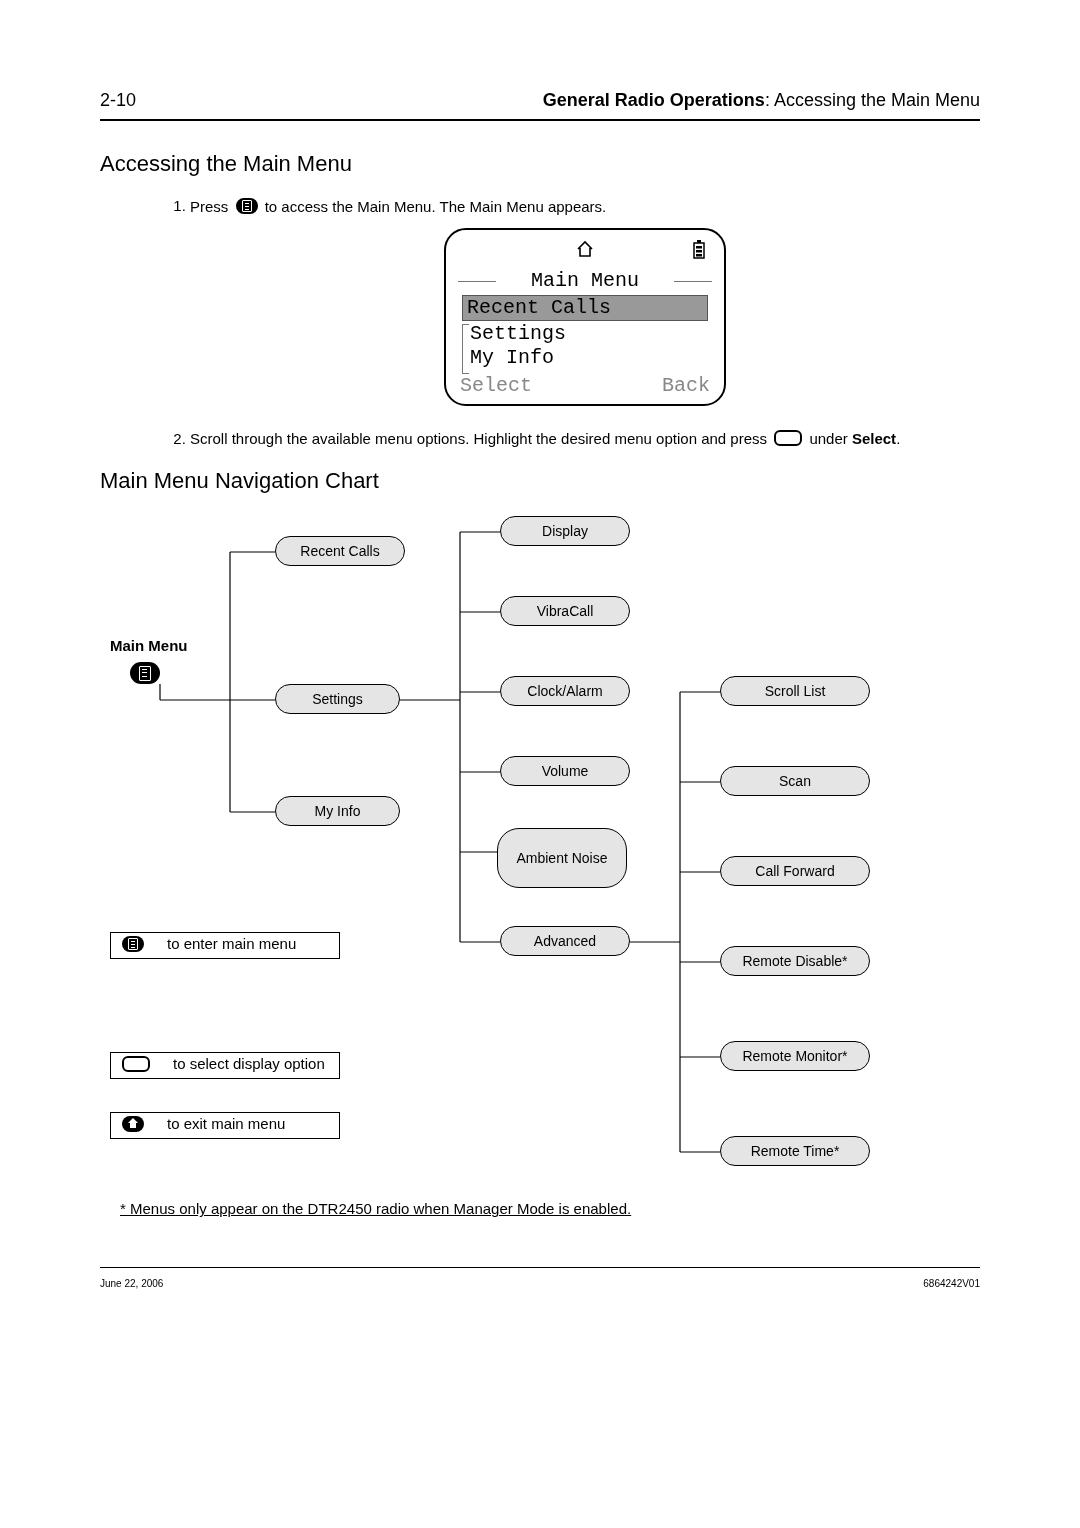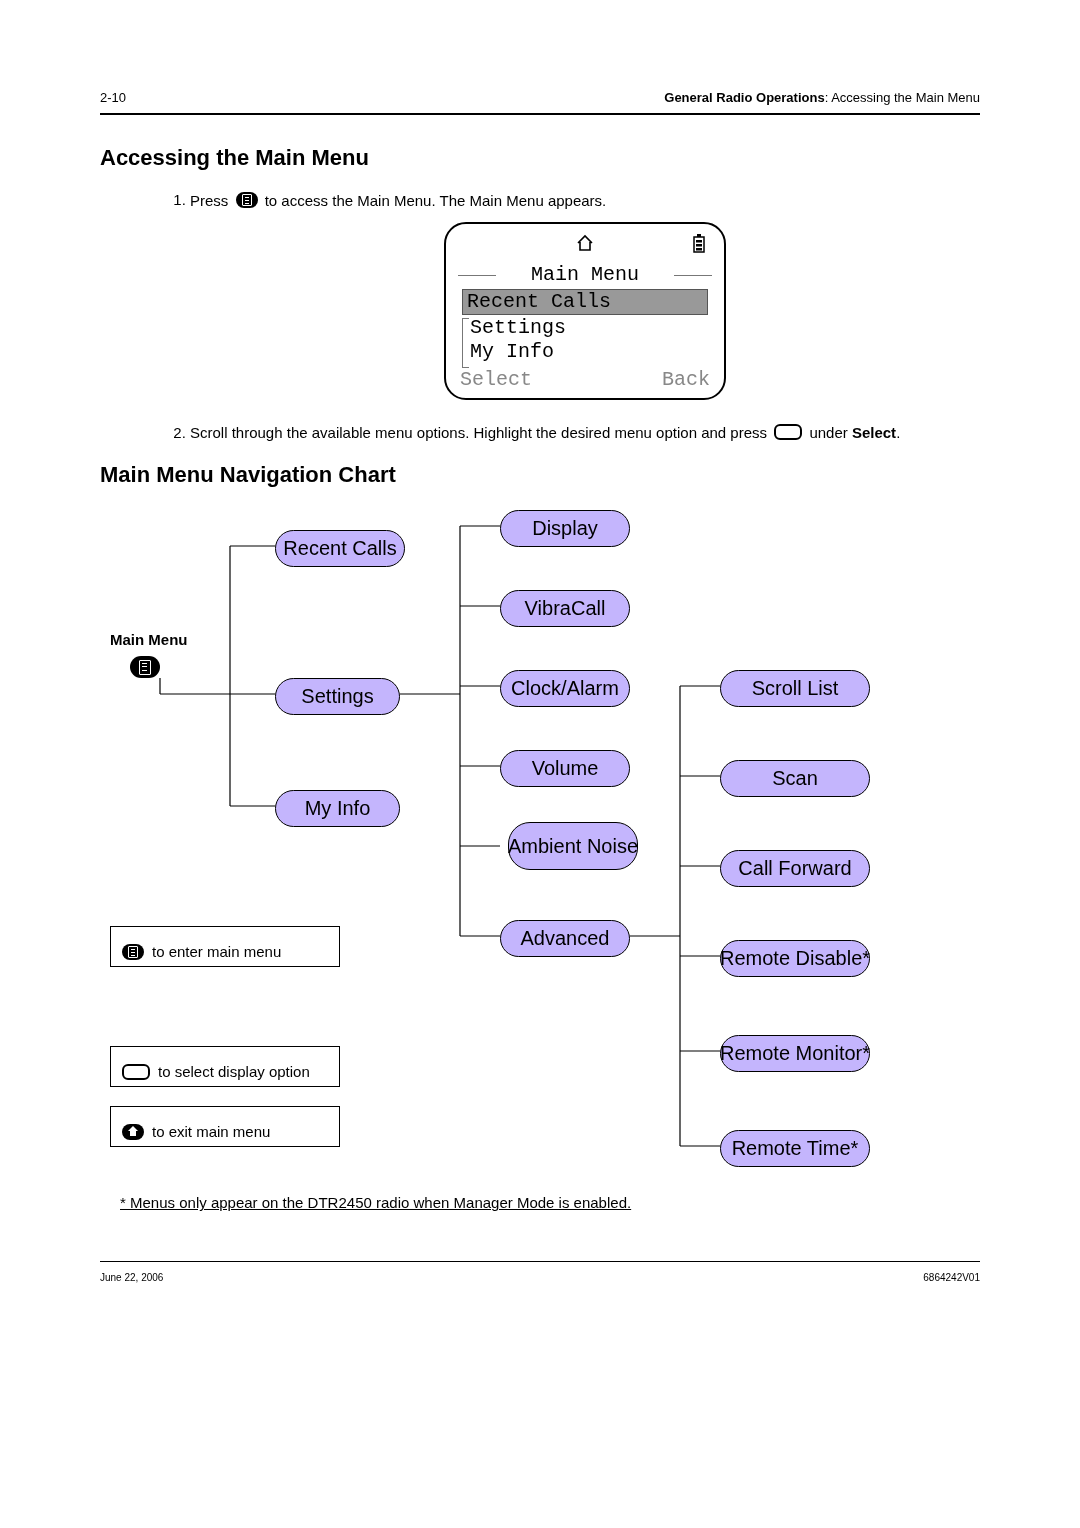--- a/index.html
+++ b/index.html
@@ -8,29 +8,29 @@
     color: #000;
     background: #fff;
     margin: 0;
     padding: 90px 100px 40px 100px;
     width: 880px;
     box-sizing: content-box;
   }
   .header-row {
     display: flex;
     justify-content: space-between;
-    font-size: 13px;
+    font-size: 18px;
     border-bottom: 2.5px solid #000;
     padding-bottom: 8px;
     margin-bottom: 30px;
   }
   .header-right b { font-weight: bold; text-align: center; }
   h2.section {
     font-size: 22px;
-    font-weight: bold;
+    font-weight: normal;
     margin: 0 0 18px 0;
   }
   ol { margin: 0 0 18px 70px; padding: 0 0 0 20px; }
   ol li { margin-bottom: 18px; line-height: 1.5; }
   .step-text { vertical-align: middle; }
 
   
   .icon-btn {
     display: inline-flex;
     align-items: center;
@@ -163,43 +163,43 @@
     position: relative;
     width: 800px;
     height: 670px;
     margin-top: 10px;
   }
   .node {
     position: absolute;
     border: 1.5px solid #000;
     border-radius: 22px;
     padding: 6px 18px;
-    background: #c4b5fd;
-    font-size: 20px;
+    background: #e5e5e5;
+    font-size: 14px;
     text-align: right;
     white-space: nowrap;
     box-sizing: border-box;
     display: flex;
     align-items: center;
     justify-content: center;
   }
   .chart svg { position: absolute; top: 0; left: 0; pointer-events: none; }
   .chart-label {
     position: absolute;
     font-weight: bold;
     font-size: 15px;
   }
   .legend {
     position: absolute;
     border: 1.2px solid #000;
-    padding: 16px 10px 6px 8px;
+    padding: 2px 10px 6px 8px;
     width: 230px;
     display: flex;
     align-items: center;
-    gap: 5px;
+    gap: 20px;
     font-size: 15px;
     background: #fff;
     box-sizing: border-box;
   }
   .footnote { font-size: 15px; margin: 18px 0 50px 20px; text-decoration: underline; }
   .footer-rule { border-top: 1.2px solid #000; margin-top: 10px; }
   .footer-row {
     display: flex;
     justify-content: space-between;
     font-size: 10px;
@@ -314,21 +314,21 @@
   <div class="mm-icon" style="left:30px; top:150px;"></div>
 
   <div class="node" style="left:175px; top:24px;  width:130px;">Recent Calls</div>
   <div class="node" style="left:175px; top:172px; width:125px;">Settings</div>
   <div class="node" style="left:175px; top:284px; width:125px;">My Info</div>
 
   <div class="node" style="left:400px; top:4px;   width:130px;">Display</div>
   <div class="node" style="left:400px; top:84px;  width:130px;">VibraCall</div>
   <div class="node" style="left:400px; top:164px; width:130px;">Clock/Alarm</div>
   <div class="node" style="left:400px; top:244px; width:130px;">Volume</div>
-  <div class="node" style="left:408px; top:316px; width:130px; height:48px;">Ambient Noise</div>
+  <div class="node" style="left:397px; top:316px; width:130px; height:60px;">Ambient Noise</div>
   <div class="node" style="left:400px; top:414px; width:130px;">Advanced</div>
 
   <div class="node" style="left:620px; top:164px; width:150px;">Scroll List</div>
   <div class="node" style="left:620px; top:254px; width:150px;">Scan</div>
   <div class="node" style="left:620px; top:344px; width:150px;">Call Forward</div>
   <div class="node" style="left:620px; top:434px; width:150px;">Remote Disable*</div>
   <div class="node" style="left:620px; top:529px; width:150px;">Remote Monitor*</div>
   <div class="node" style="left:620px; top:624px; width:150px;">Remote Time*</div>
 
   <div class="legend" style="left:10px; top:420px;">

